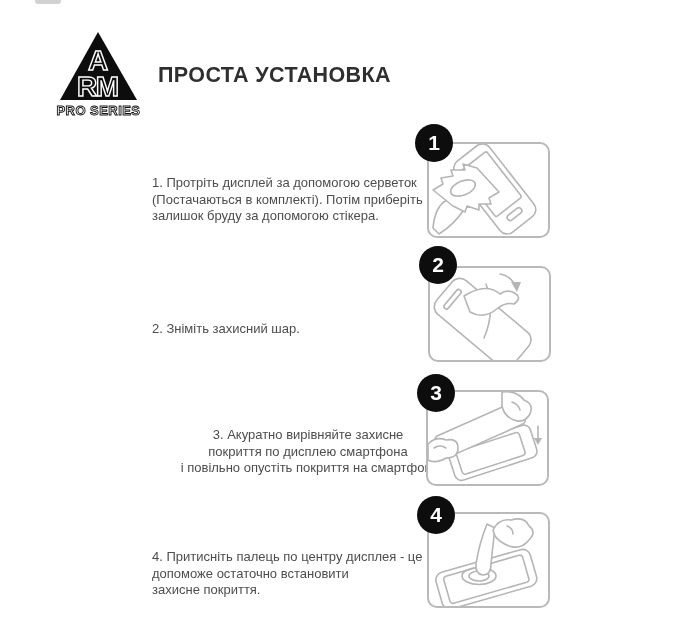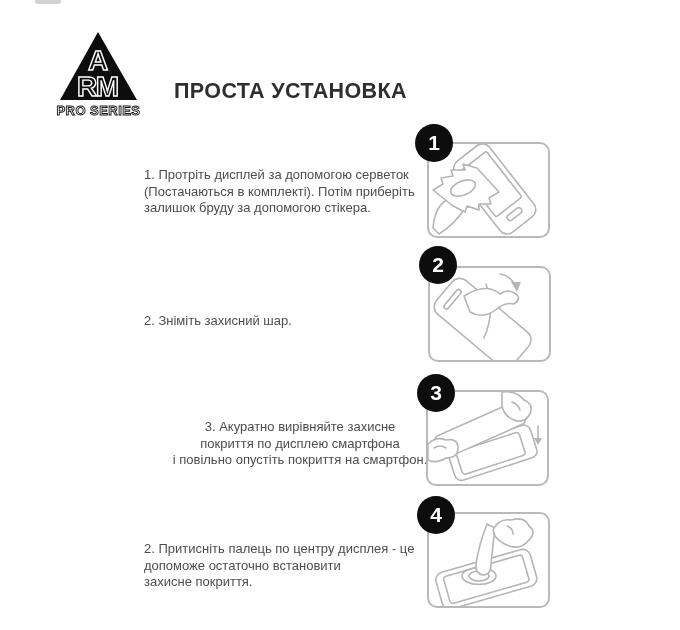--- a/index.html
+++ b/index.html
@@ -6,26 +6,26 @@
   .canvas{
     position:relative;width:680px;height:630px;background:#ffffff;
     font-family:"Liberation Sans", sans-serif;overflow:hidden;
   }
   .top-artifact{
     position:absolute;left:35px;top:0;width:26px;height:4px;
     background:#d2d2d2;border-radius:0 0 3px 3px;
   }
   .logo{position:absolute;left:55px;top:28px;width:92px;height:92px;}
   .page-title{
-    position:absolute;left:158px;top:63px;margin:16px;
+    position:absolute;left:158px;top:63px;margin:0;
     font-size:21.5px;font-weight:bold;letter-spacing:.4px;color:#2f2f2f;
     line-height:24px;white-space:nowrap;
   }
   .step-text{
-    position:absolute;left:136px;width:312px;margin:8px;
+    position:absolute;left:136px;width:312px;margin:16px;
     font-size:13px;line-height:16.5px;color:#4d4d4d;white-space:pre-line;
   }
   .step-text.s1{top:159px;}
   .step-text.s2{top:305px;}
   .step-text.s3{top:411px;text-align:center;}
   .step-text.s4{top:533px;}
   .illus-box{
     position:absolute;width:119px;height:92px;background:#fff;
     border:2px solid #b9b9b9;border-radius:10px;overflow:hidden;
   }
@@ -62,21 +62,21 @@
 
   <h1 class="page-title">ПРОСТА УСТАНОВКА</h1>
 
   <p class="step-text s1">1. Протріть дисплей за допомогою серветок
 (Постачаються в комплекті). Потім приберіть
 залишок бруду за допомогою стікера.</p>
   <p class="step-text s2">2. Зніміть захисний шар.</p>
   <p class="step-text s3">3. Акуратно вирівняйте захисне
 покриття по дисплею смартфона
 і повільно опустіть покриття на смартфон.</p>
-  <p class="step-text s4">2. Притисніть палець по центру дисплея - це
+  <p class="step-text s4">4. Притисніть палець по центру дисплея - це
 допоможе остаточно встановити
 захисне покриття.</p>
 
   <div class="illus-box b1">
     <svg width="119" height="92" viewBox="0 0 119 92">
       <g class="lineart">
         <g transform="rotate(-38 66 46)">
           <rect x="45" y="0" width="43" height="90" rx="9"></rect>
           <rect x="50" y="10" width="33" height="58" rx="2"></rect>
           <rect x="58" y="74" width="17" height="6" rx="3"></rect>

